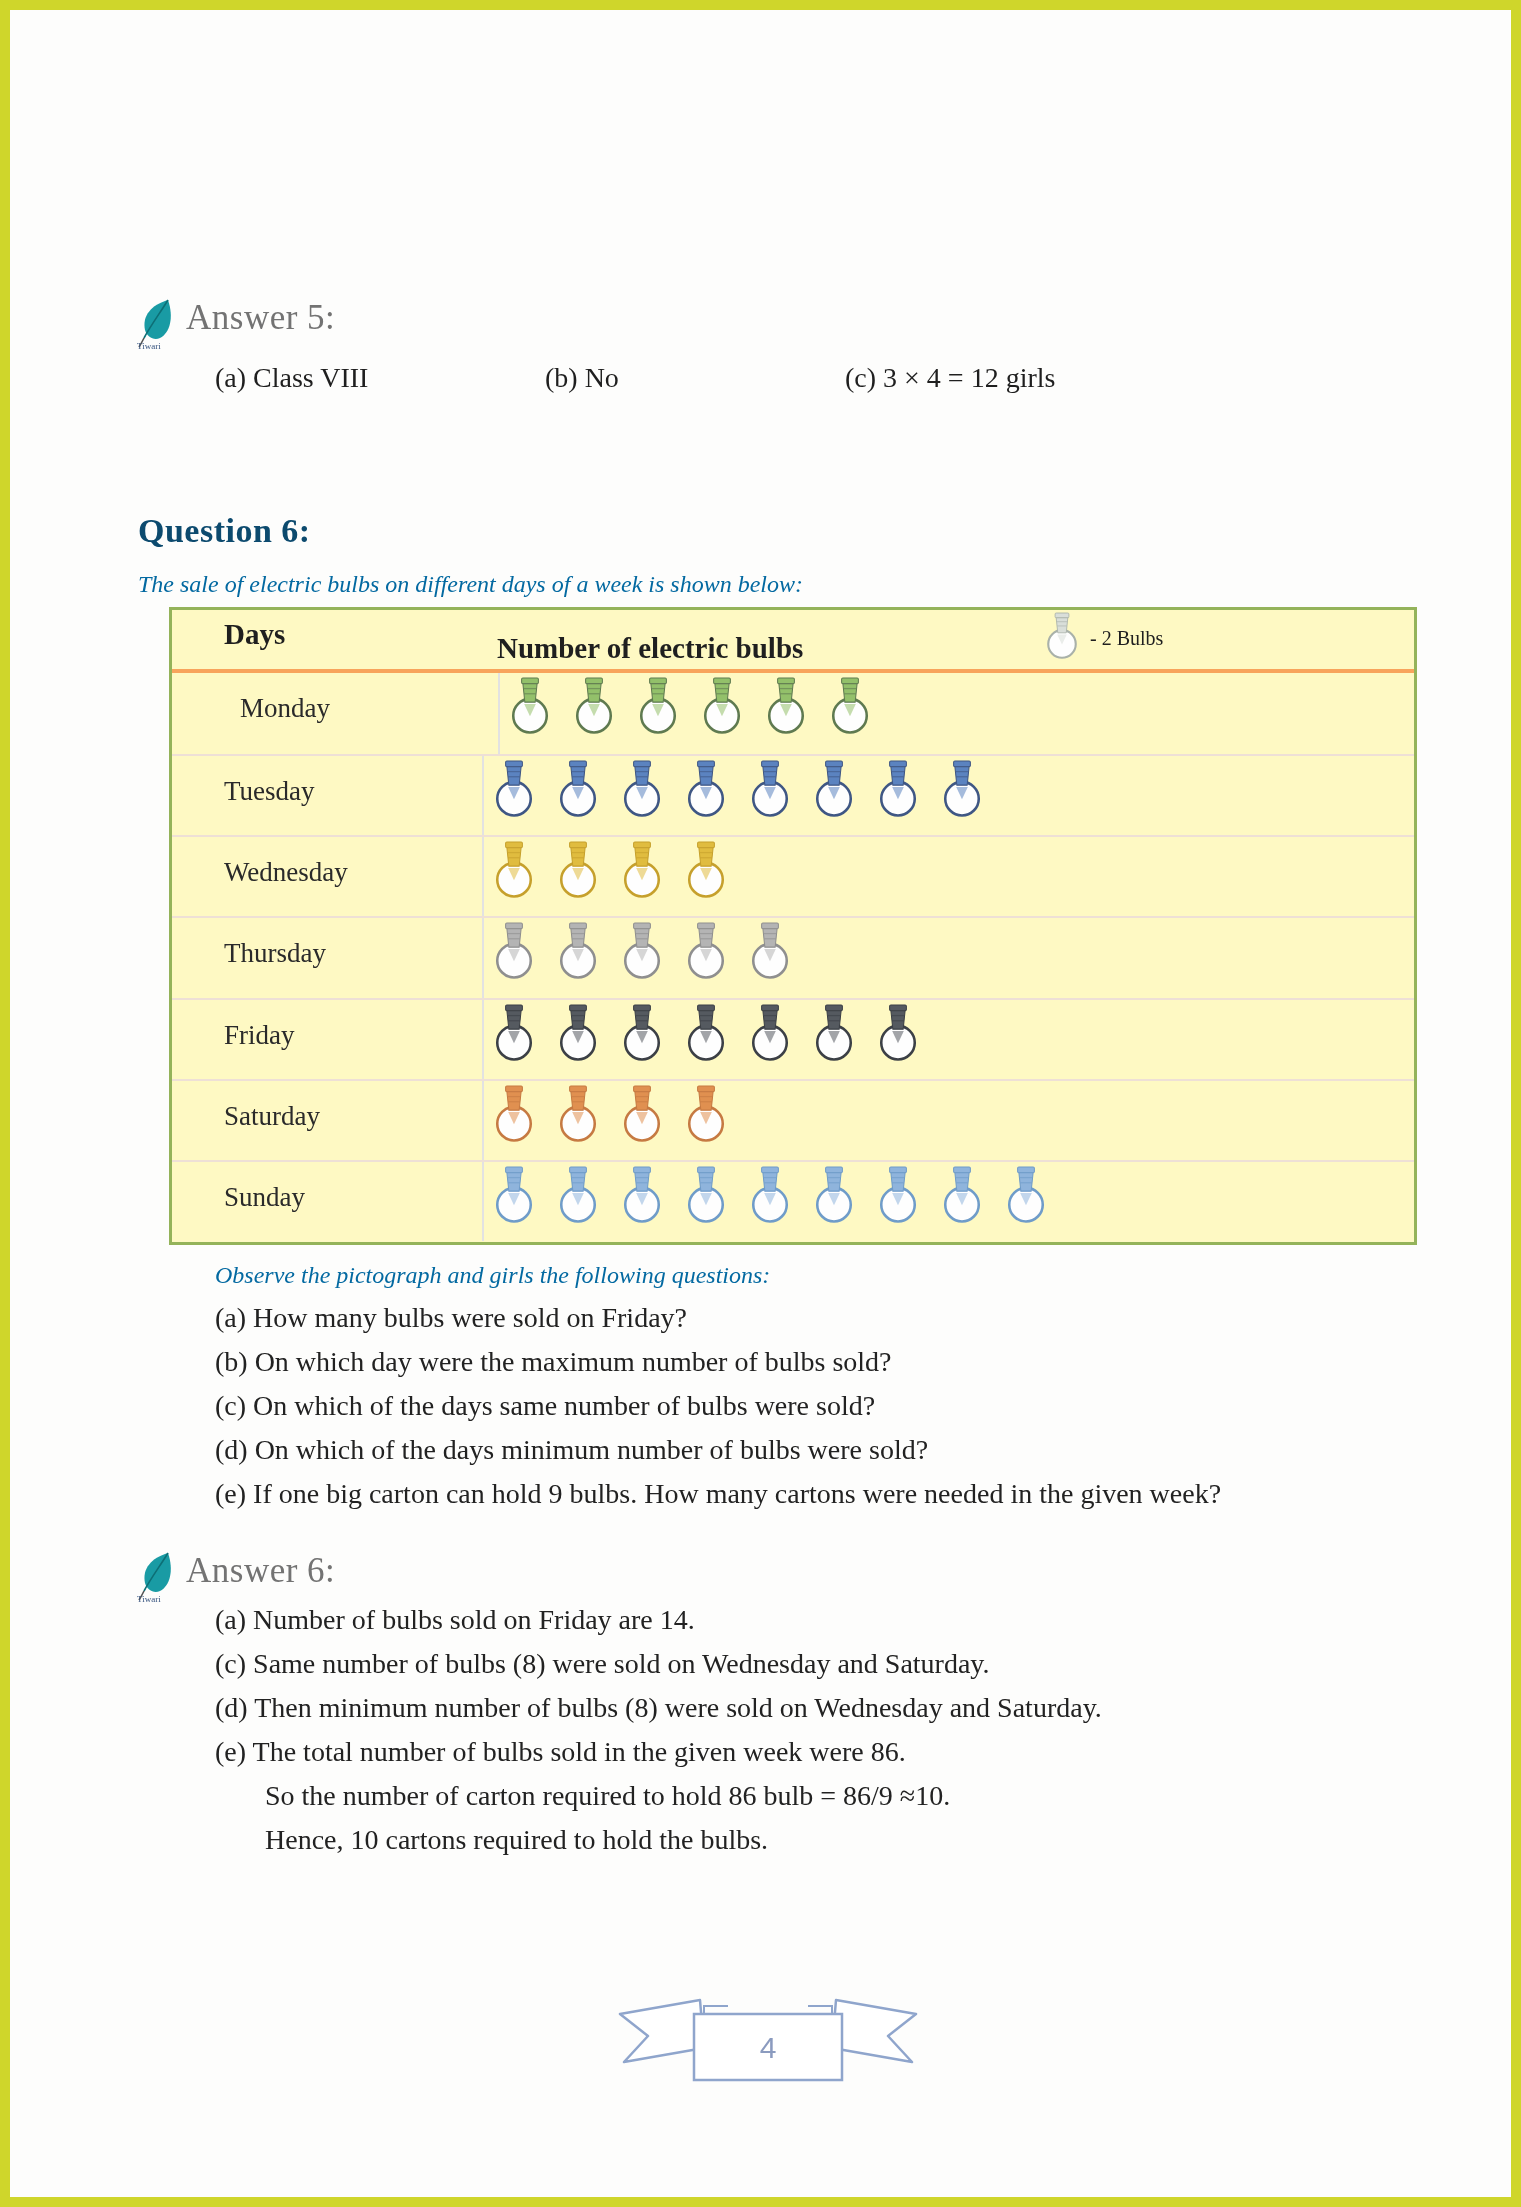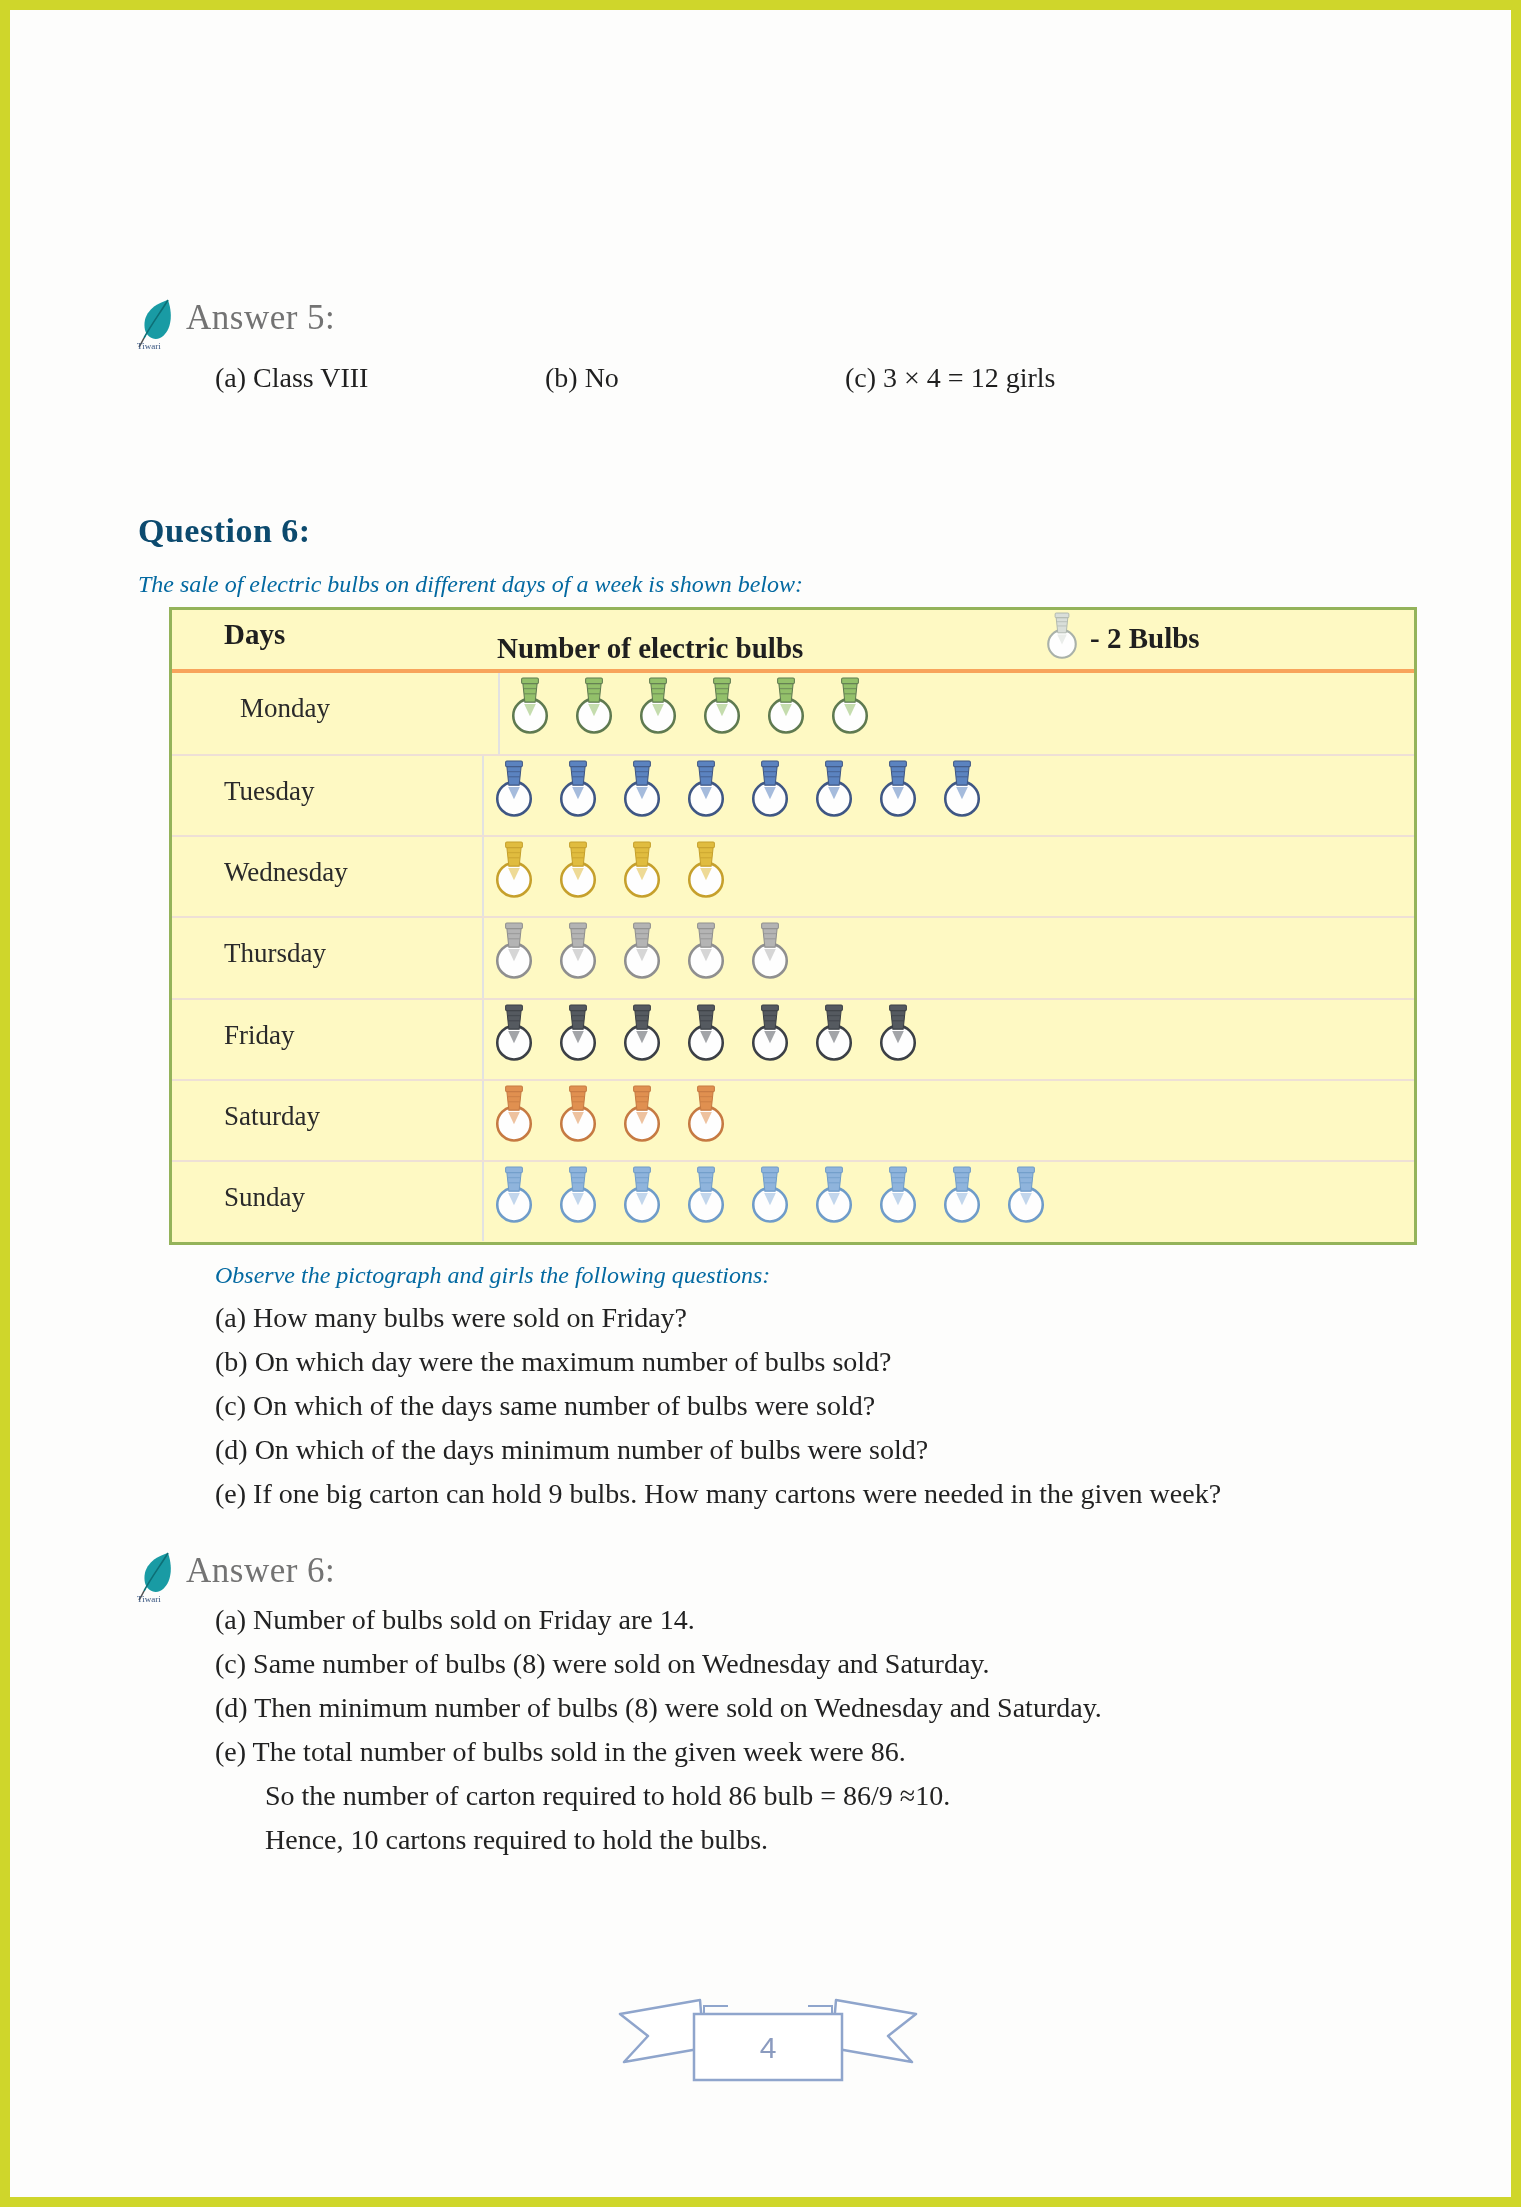--- a/index.html
+++ b/index.html
@@ -27,21 +27,21 @@
 
   
   .ptable {
     left:135px; top:597px; width:1248px; height:638px;
     border:3px solid #94b35a; background:#fef9c3;margin-left:24px;
   }
   .phead { position:relative; height:63px; border-bottom:4px solid #f8a45c; }
   .days-h  { position:absolute; left:52px; top:8px;  font-size:29px; font-weight:bold; }
   .col2-h  { position:absolute; left:325px; bottom:4px; font-size:29px; font-weight:bold; }
   .legend  { position:absolute; left:872px; top:2px; display:flex; align-items:center; gap:10px; }
-  .legend-label { font-size:29px; font-weight:bold; }
+  .legend-label { font-size:20px; font-weight:normal; }
   .prows { display:grid; grid-template-rows:repeat(7, 1fr); height:568px; }
   .prow  { display:flex; border-top:2px solid #eee0d6; }
   .prow:first-child { border-top:none;padding-left:16px; }
   .pday  {
     width:312px; flex:0 0 312px; padding:20px 0 0 52px;
     border-right:2px solid #e2e2e2; font-size:27px; color:#2a2a2a;
   }
   .pcell { display:flex; align-items:flex-start; gap:20px; padding:4px 0 0 8px; }
 
   

